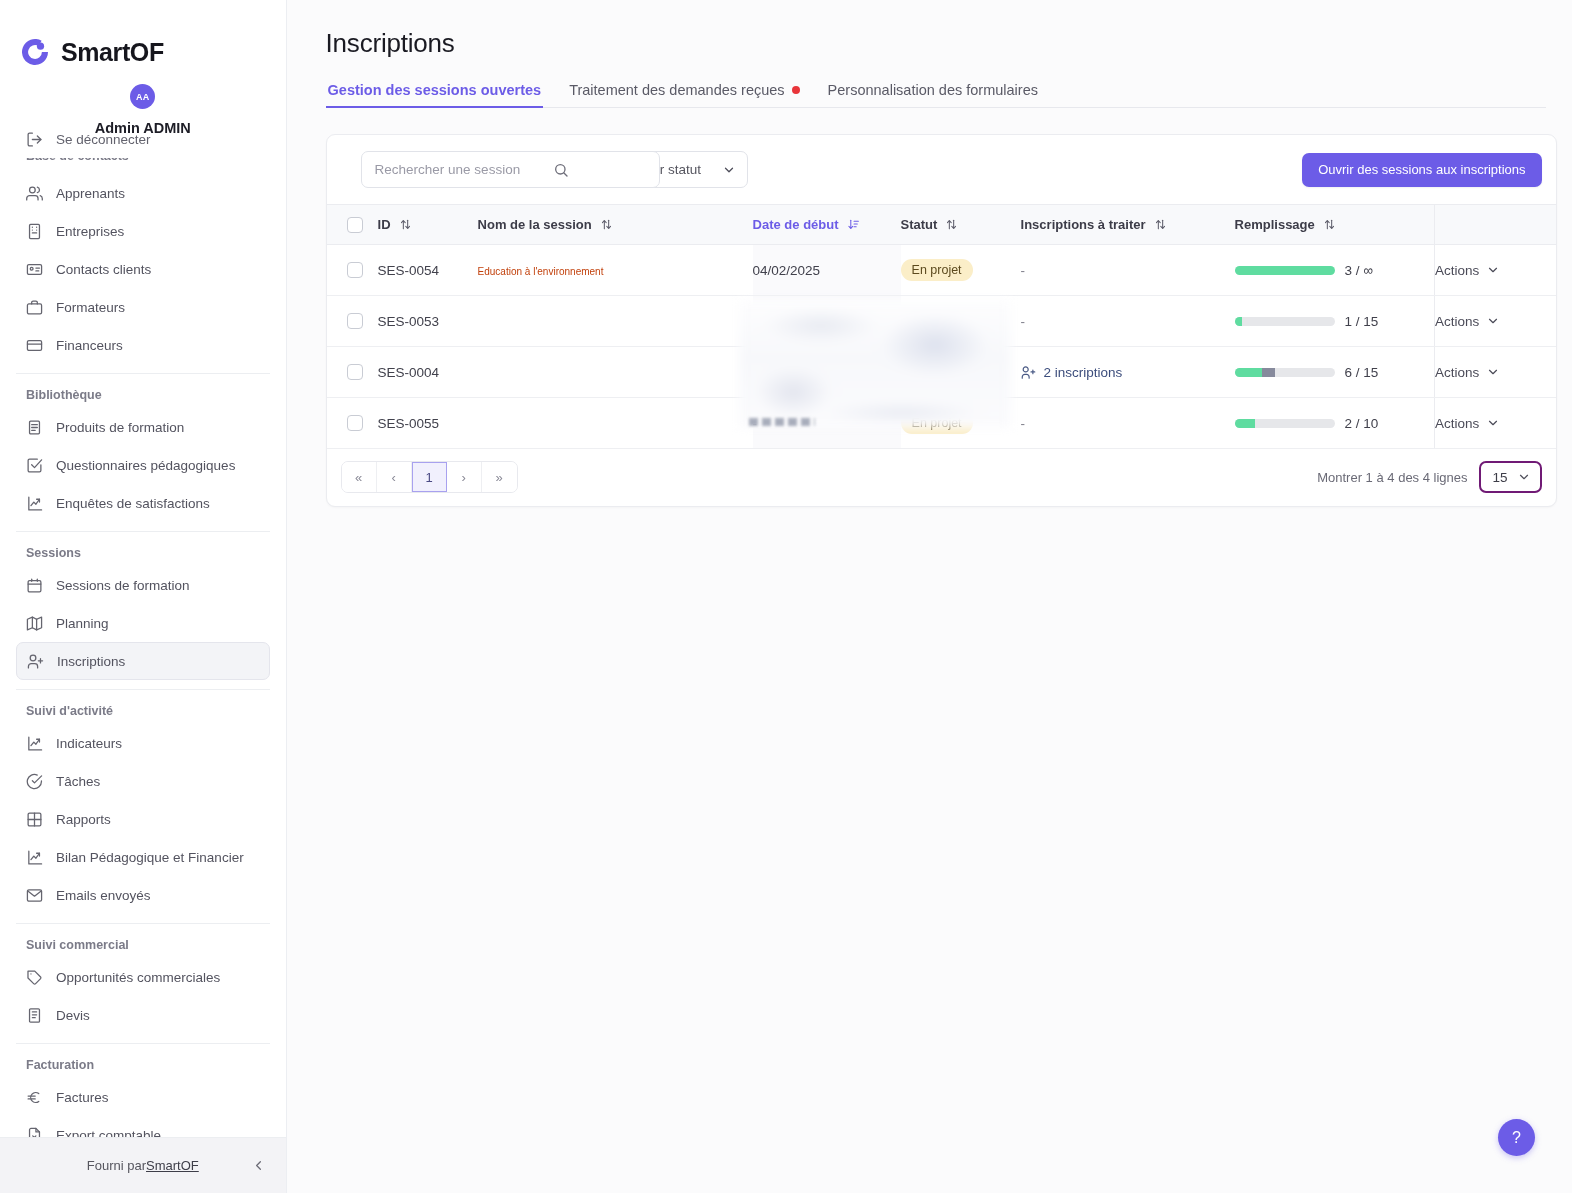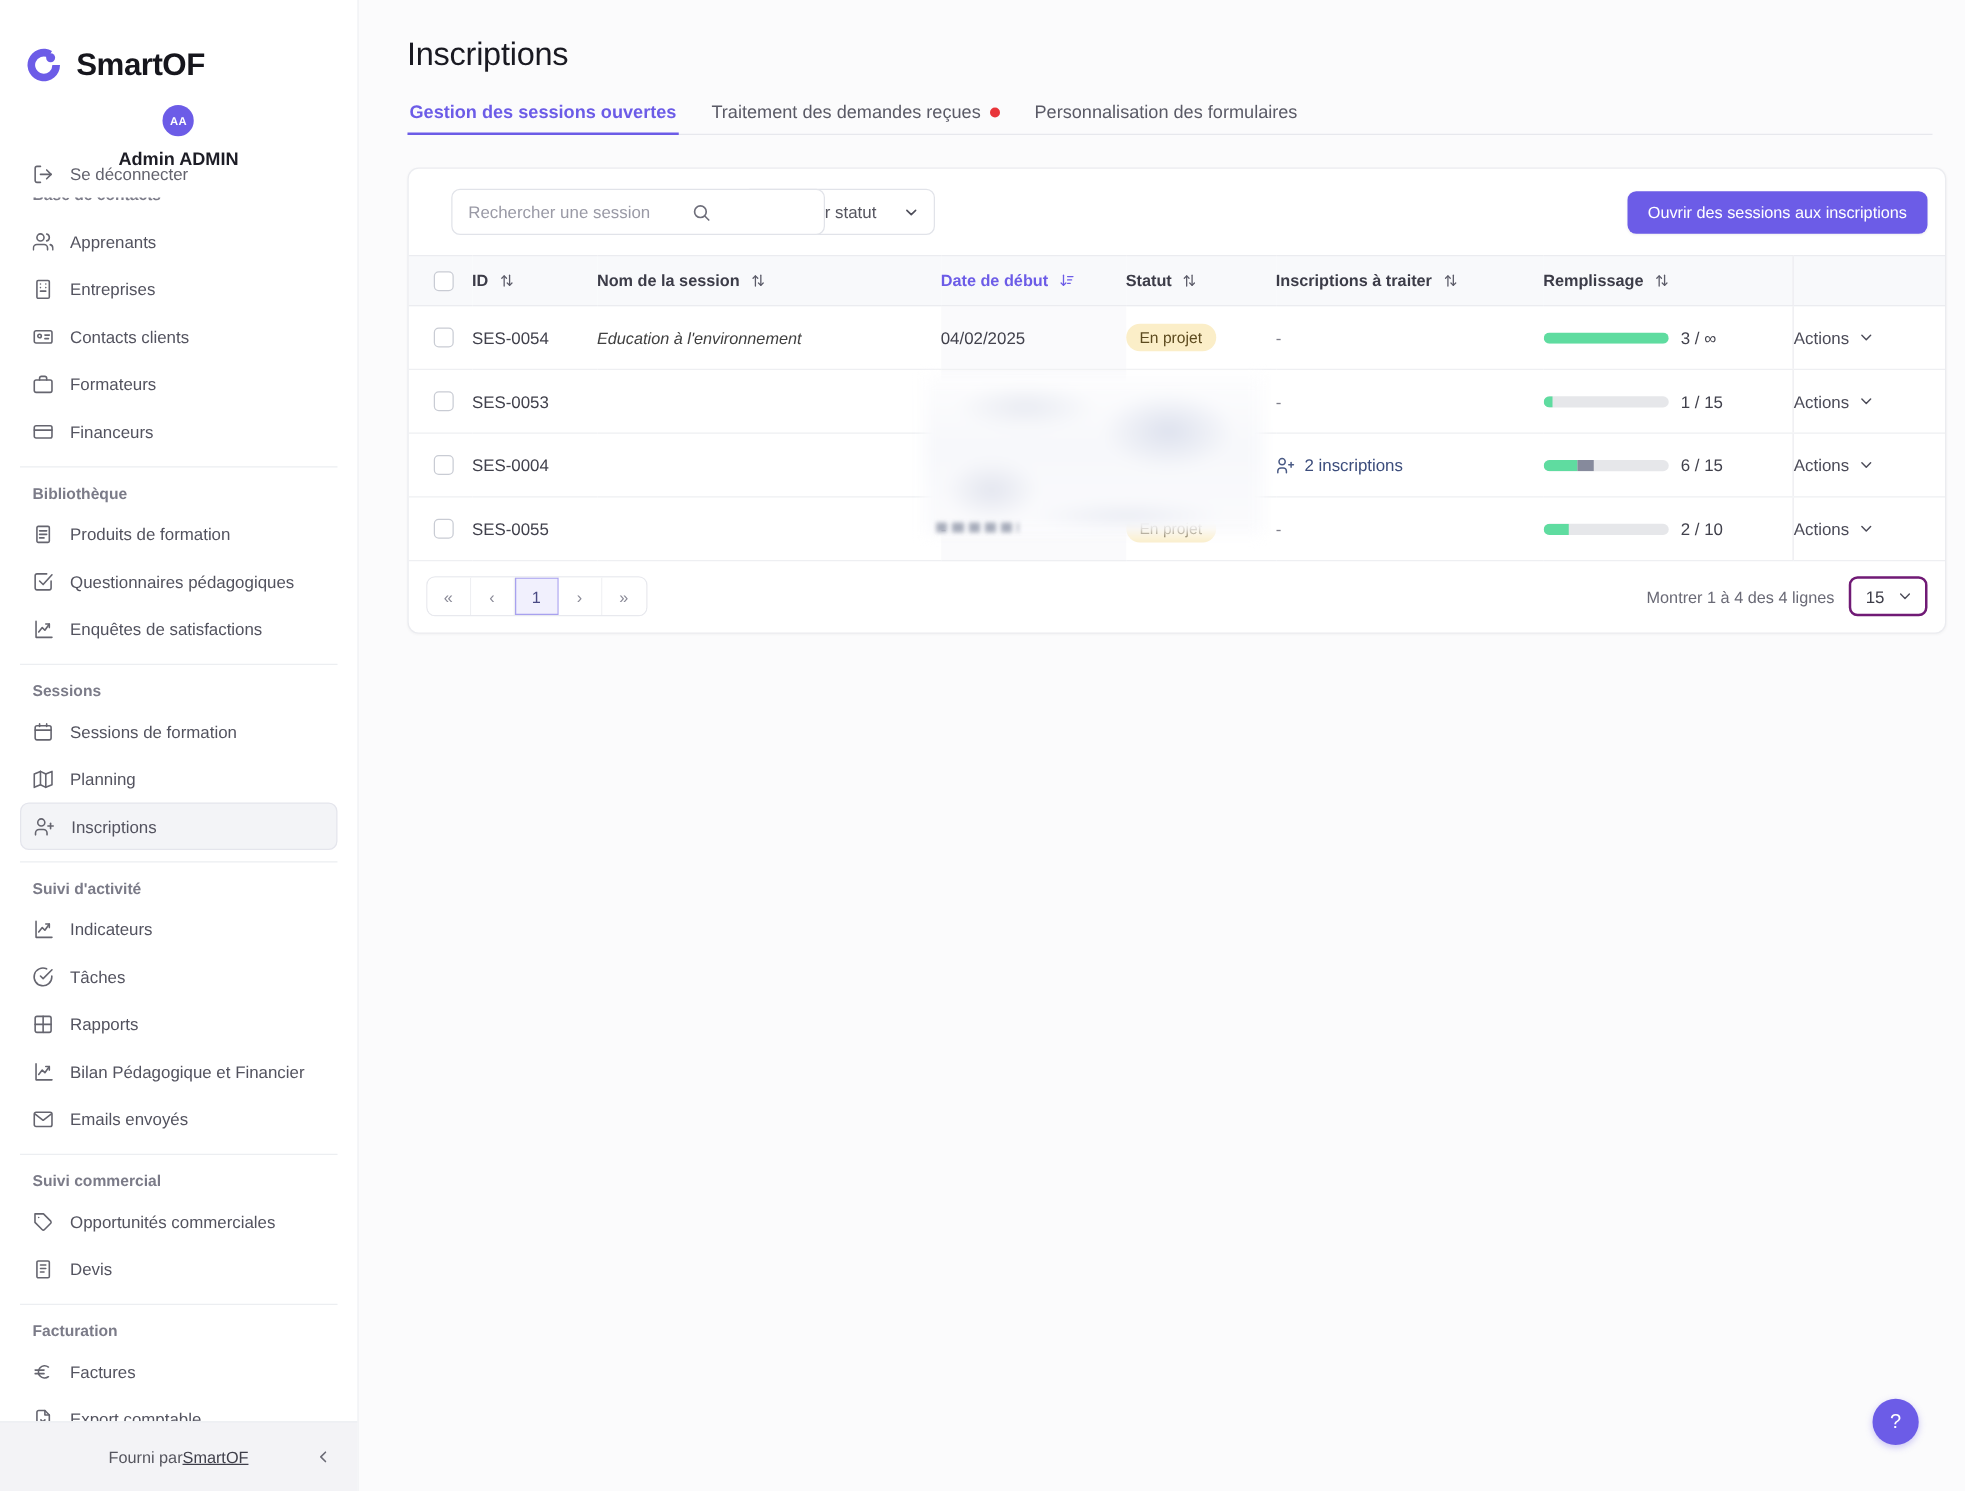--- a/index.html
+++ b/index.html
@@ -211,21 +211,21 @@
     border-bottom: 1px solid #eeeff2; vertical-align: middle;
     padding: 0; white-space: nowrap;
   }
   tbody tr:last-child td { border-bottom: 1px solid #eeeff2; margin-left: 28px; }
 
   .chk {
     width: 16px; height: 16px; border: 1px solid #c9ccd4;
     border-radius: 4px; background: #fff; display: inline-block;
     cursor: pointer; vertical-align: middle;
   }
-  .link-name { color: #404040; text-decoration: none; cursor: pointer; font-size: 13px; font-style: italic; }
+  .link-name { color: #c2410c; text-decoration: none; cursor: pointer; font-size: 10px; }
   .badge {
     display: inline-block;
     background: #fbeec8; color: #5c4a1e;
     border-radius: 13px; padding: 5px 11px;
     font-size: 12.5px; line-height: 1;
   }
   .dash { color: #7e7e8a; }
   .insc-cell { display: flex; align-items: center; gap: 8px; color: #3c4d7c; }
   .insc-cell .ico { width: 15px; height: 15px; color: #4a5a85; flex: none; }
   .insc-link { color: #3c4d7c; cursor: pointer; font-size: 13.5px; }

